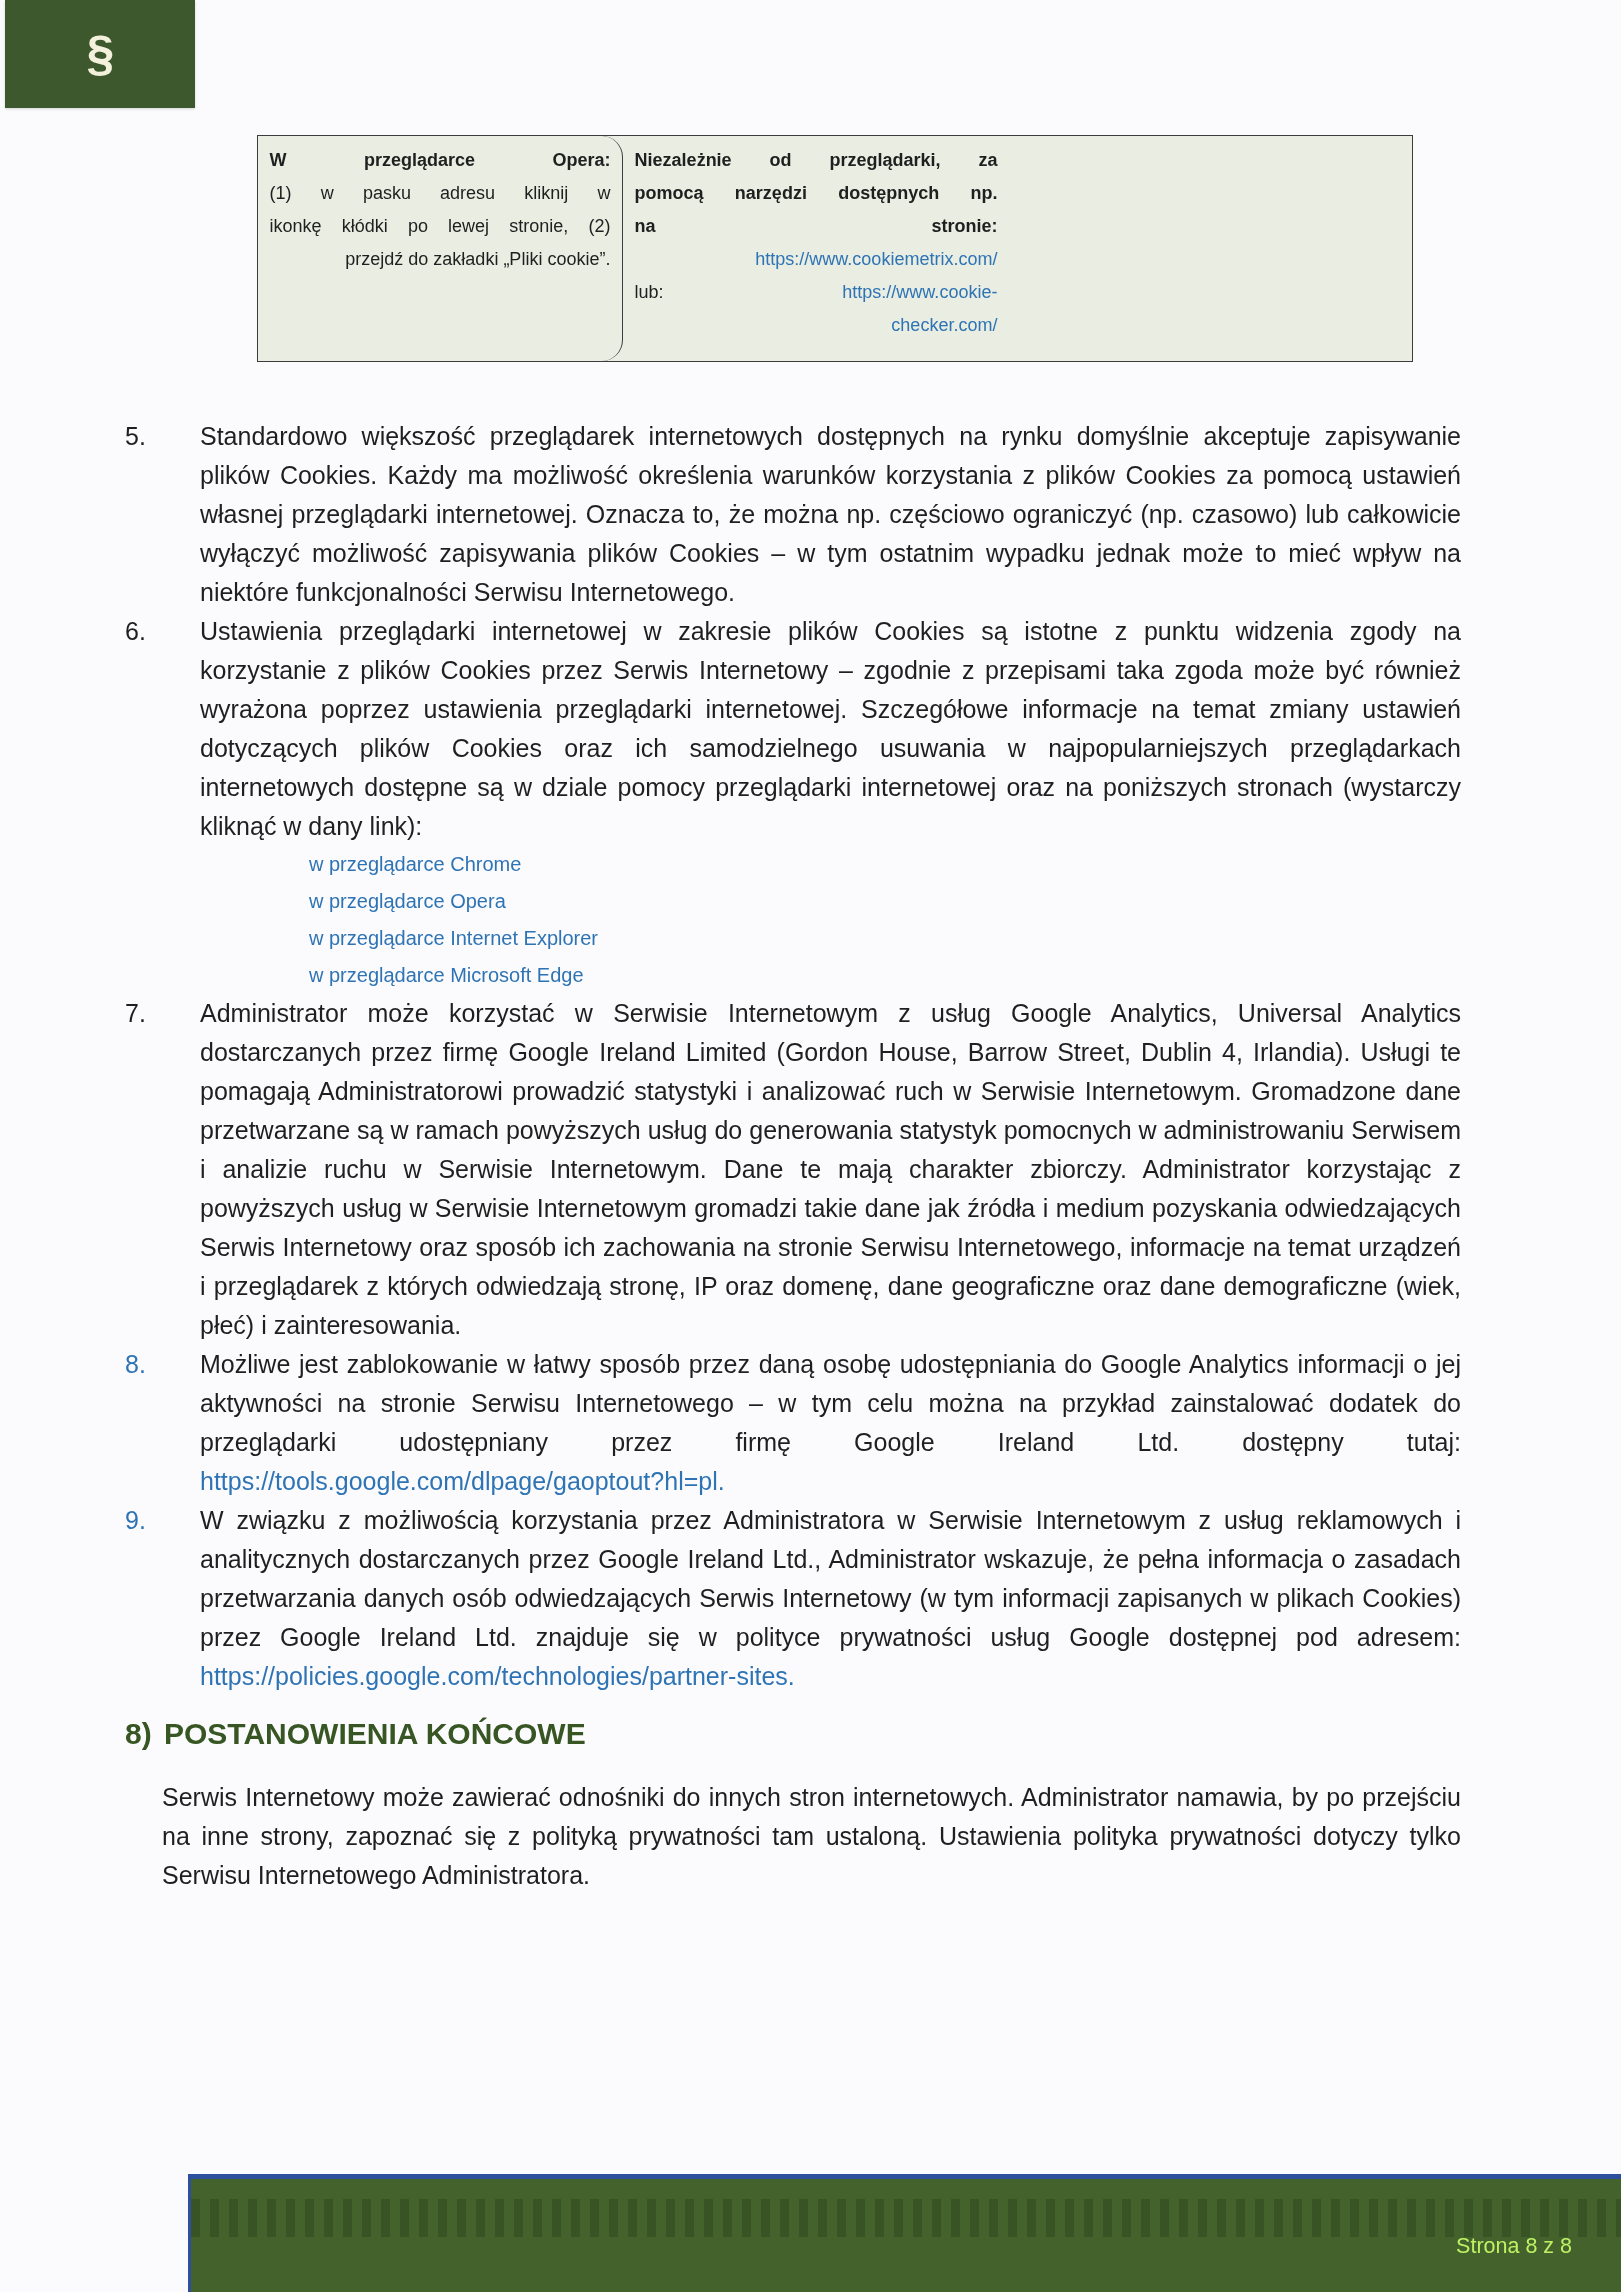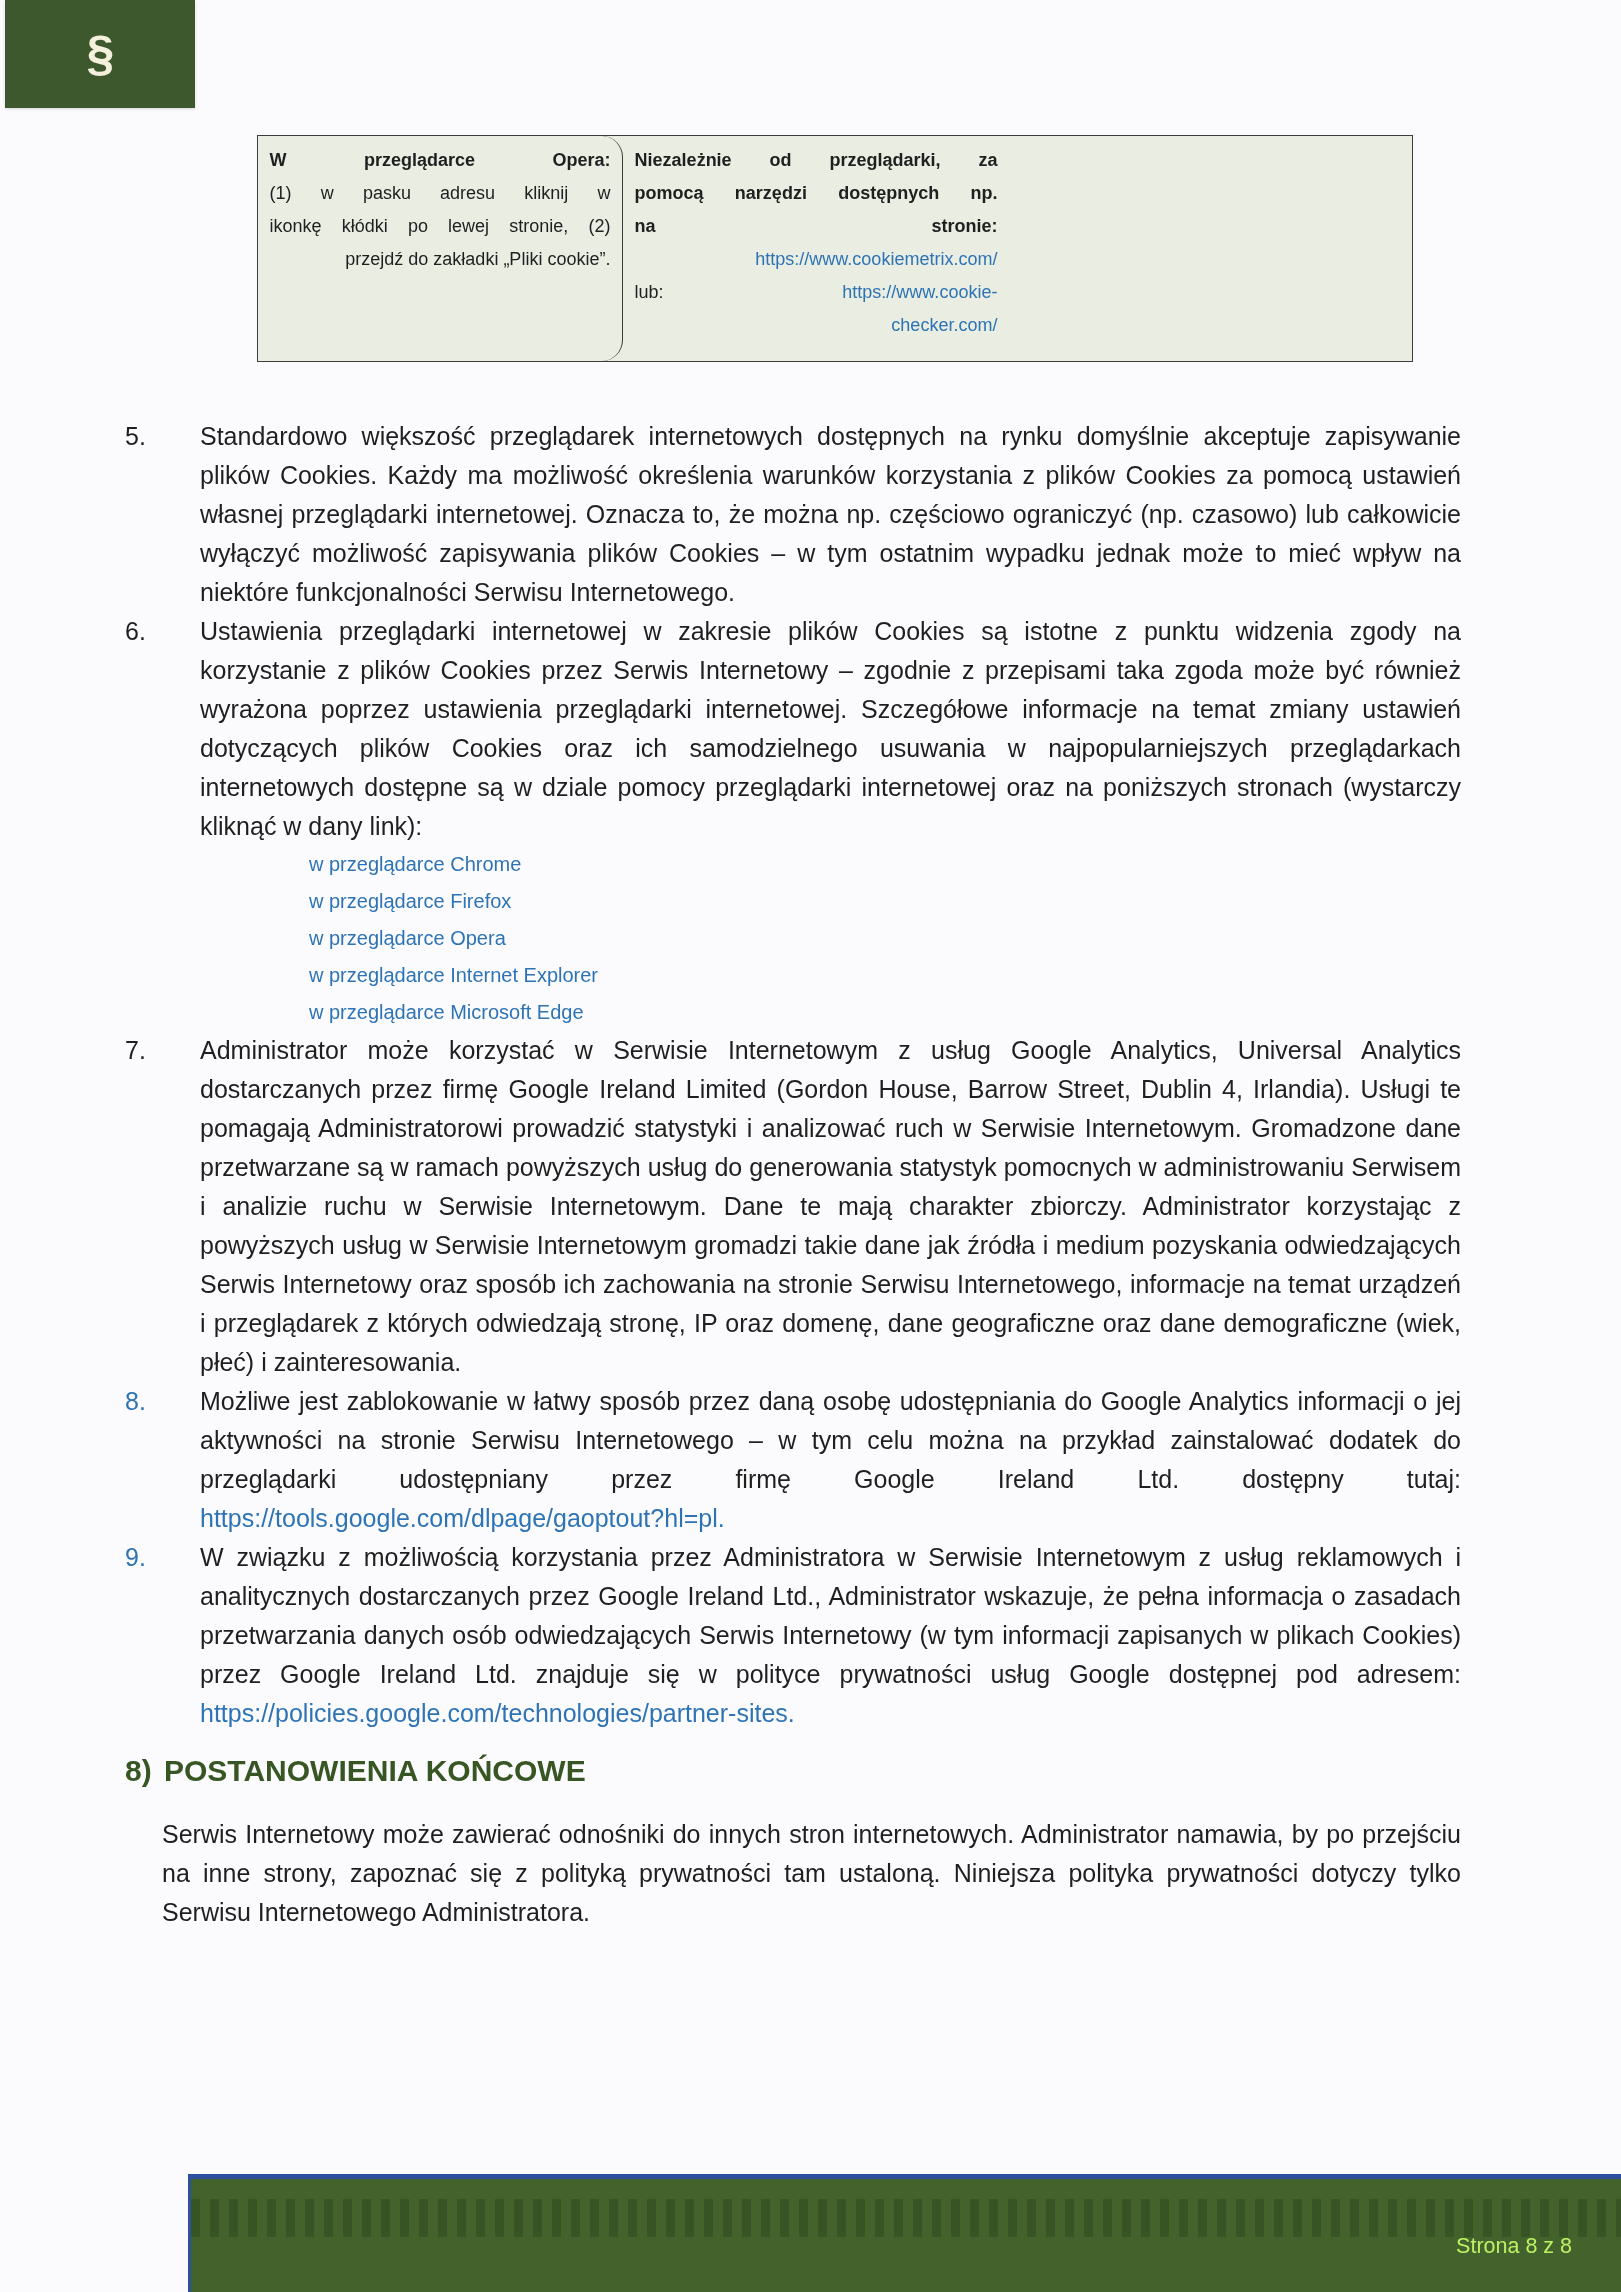--- a/index.html
+++ b/index.html
@@ -102,21 +102,20 @@
     <span class="txt">Standardowo większość przeglądarek internetowych dostępnych na rynku domyślnie akceptuje zapisywanie plików Cookies. Każdy ma możliwość określenia warunków korzystania z plików Cookies za pomocą ustawień własnej przeglądarki internetowej. Oznacza to, że można np. częściowo ograniczyć (np. czasowo) lub całkowicie wyłączyć możliwość zapisywania plików Cookies – w tym ostatnim wypadku jednak może to mieć wpływ na niektóre funkcjonalności Serwisu Internetowego.</span>
   </div>
 
   <div class="li">
     <span class="num">6.</span>
     <span class="txt">Ustawienia przeglądarki internetowej w zakresie plików Cookies są istotne z punktu widzenia zgody na korzystanie z plików Cookies przez Serwis Internetowy – zgodnie z przepisami taka zgoda może być również wyrażona poprzez ustawienia przeglądarki internetowej. Szczegółowe informacje na temat zmiany ustawień dotyczących plików Cookies oraz ich samodzielnego usuwania w najpopularniejszych przeglądarkach internetowych dostępne są w dziale pomocy przeglądarki internetowej oraz na poniższych stronach (wystarczy kliknąć w dany link):</span>
   </div>
 
   <div class="browser-links">
     <div><a class="link">w przeglądarce Chrome</a></div>
-    <div><a class="link">w przeglądarce Firefox</a></div>
     <div><a class="link">w przeglądarce Opera</a></div>
     <div><a class="link">w przeglądarce Internet Explorer</a></div>
     <div><a class="link">w przeglądarce Microsoft Edge</a></div>
   </div>
 
   <div class="li">
     <span class="num">7.</span>
     <span class="txt">Administrator może korzystać w Serwisie Internetowym z usług Google Analytics, Universal Analytics dostarczanych przez firmę Google Ireland Limited (Gordon House, Barrow Street, Dublin 4, Irlandia). Usługi te pomagają Administratorowi prowadzić statystyki i analizować ruch w Serwisie Internetowym. Gromadzone dane przetwarzane są w ramach powyższych usług do generowania statystyk pomocnych w administrowaniu Serwisem i analizie ruchu w Serwisie Internetowym. Dane te mają charakter zbiorczy. Administrator korzystając z powyższych usług w Serwisie Internetowym gromadzi takie dane jak źródła i medium pozyskania odwiedzających Serwis Internetowy oraz sposób ich zachowania na stronie Serwisu Internetowego, informacje na temat urządzeń i przeglądarek z których odwiedzają stronę, IP oraz domenę, dane geograficzne oraz dane demograficzne (wiek, płeć) i zainteresowania.</span>
   </div>
 
@@ -128,21 +127,21 @@
   <div class="li">
     <span class="num blue">9.</span>
     <span class="txt"><span>W związku z możliwością korzystania przez Administratora w Serwisie Internetowym z usług reklamowych i analitycznych dostarczanych przez Google Ireland Ltd., Administrator wskazuje, że pełna informacja o zasadach przetwarzania danych osób odwiedzających Serwis Internetowy (w tym informacji zapisanych w plikach Cookies) przez Google Ireland Ltd. znajduje się w polityce prywatności usług Google dostępnej pod adresem: </span><a class="link">https://policies.google.com/technologies/partner-sites.</a></span>
   </div>
 
   <div class="section-heading">
     <span class="num">8)</span>
     <span>POSTANOWIENIA KOŃCOWE</span>
   </div>
 
-  <div class="closing">Serwis Internetowy może zawierać odnośniki do innych stron internetowych. Administrator namawia, by po przejściu na inne strony, zapoznać się z polityką prywatności tam ustaloną. Niniejsza polityka prywatności dotyczy tylko Serwisu Internetowego Administratora.</div>
+  <div class="closing">Serwis Internetowy może zawierać odnośniki do innych stron internetowych. Administrator namawia, by po przejściu na inne strony, zapoznać się z polityką prywatności tam ustaloną. Ustawienia polityka prywatności dotyczy tylko Serwisu Internetowego Administratora.</div>
 
 </div>
 
 <div class="footer-bar">
   <div class="footer-texture"></div>
   <div class="page-number">Strona 8 z 8</div>
 </div>
 
 
 </body></html>

